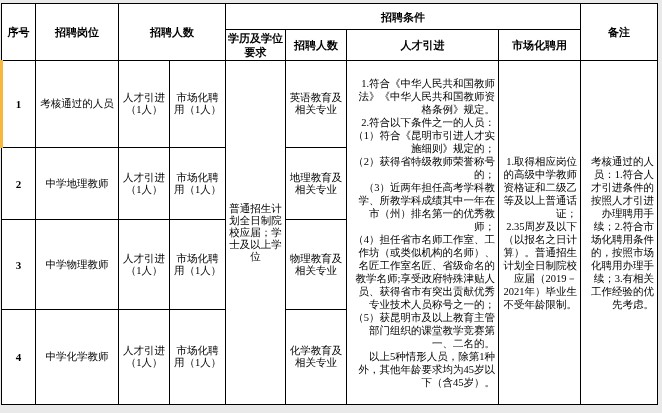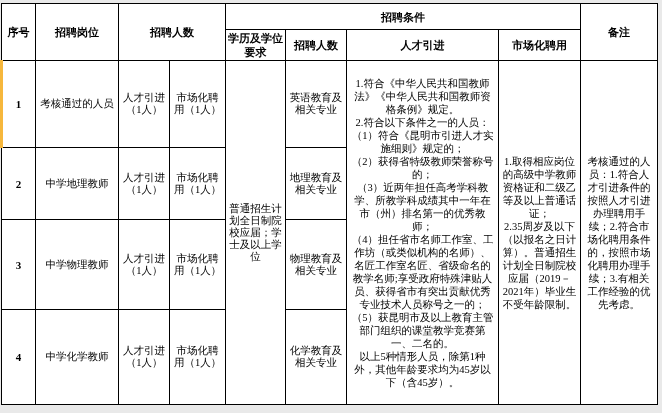--- a/index.html
+++ b/index.html
@@ -12,21 +12,21 @@
   .page { position:relative; width:662px; height:413px; padding:3px 0 4px 1px; }
   table.grid { border-collapse:collapse; table-layout:fixed; width:656px; background:#fff; }
   .grid td, .grid th { border:1px solid #000; overflow:hidden; padding:1px 2px; }
   .grid th {
     font-weight:bold; font-size:11px; text-align:center; vertical-align:middle;
     line-height:14px;
   }
   .grid td { font-size:10.5px; text-align:center; vertical-align:middle; line-height:14px; }
   td.num { font-weight:bold; font-size:11px; }
   td.long {
-    text-align:center; vertical-align:middle;
+    text-align:right; vertical-align:middle;
     white-space:pre-line; line-height:13px; font-size:10.5px; padding:2px 3px;
   }
   td.center-wrap { line-height:12px; }
   tr.hA  { height:26px; }
   tr.hB  { height:31px;margin-left:28px; }
   tr.r1  { height:87px; }
   tr.r2  { height:72px; }
   tr.r3  { height:90px; }
   tr.r4  { height:95px; }
   .orange-bar {

